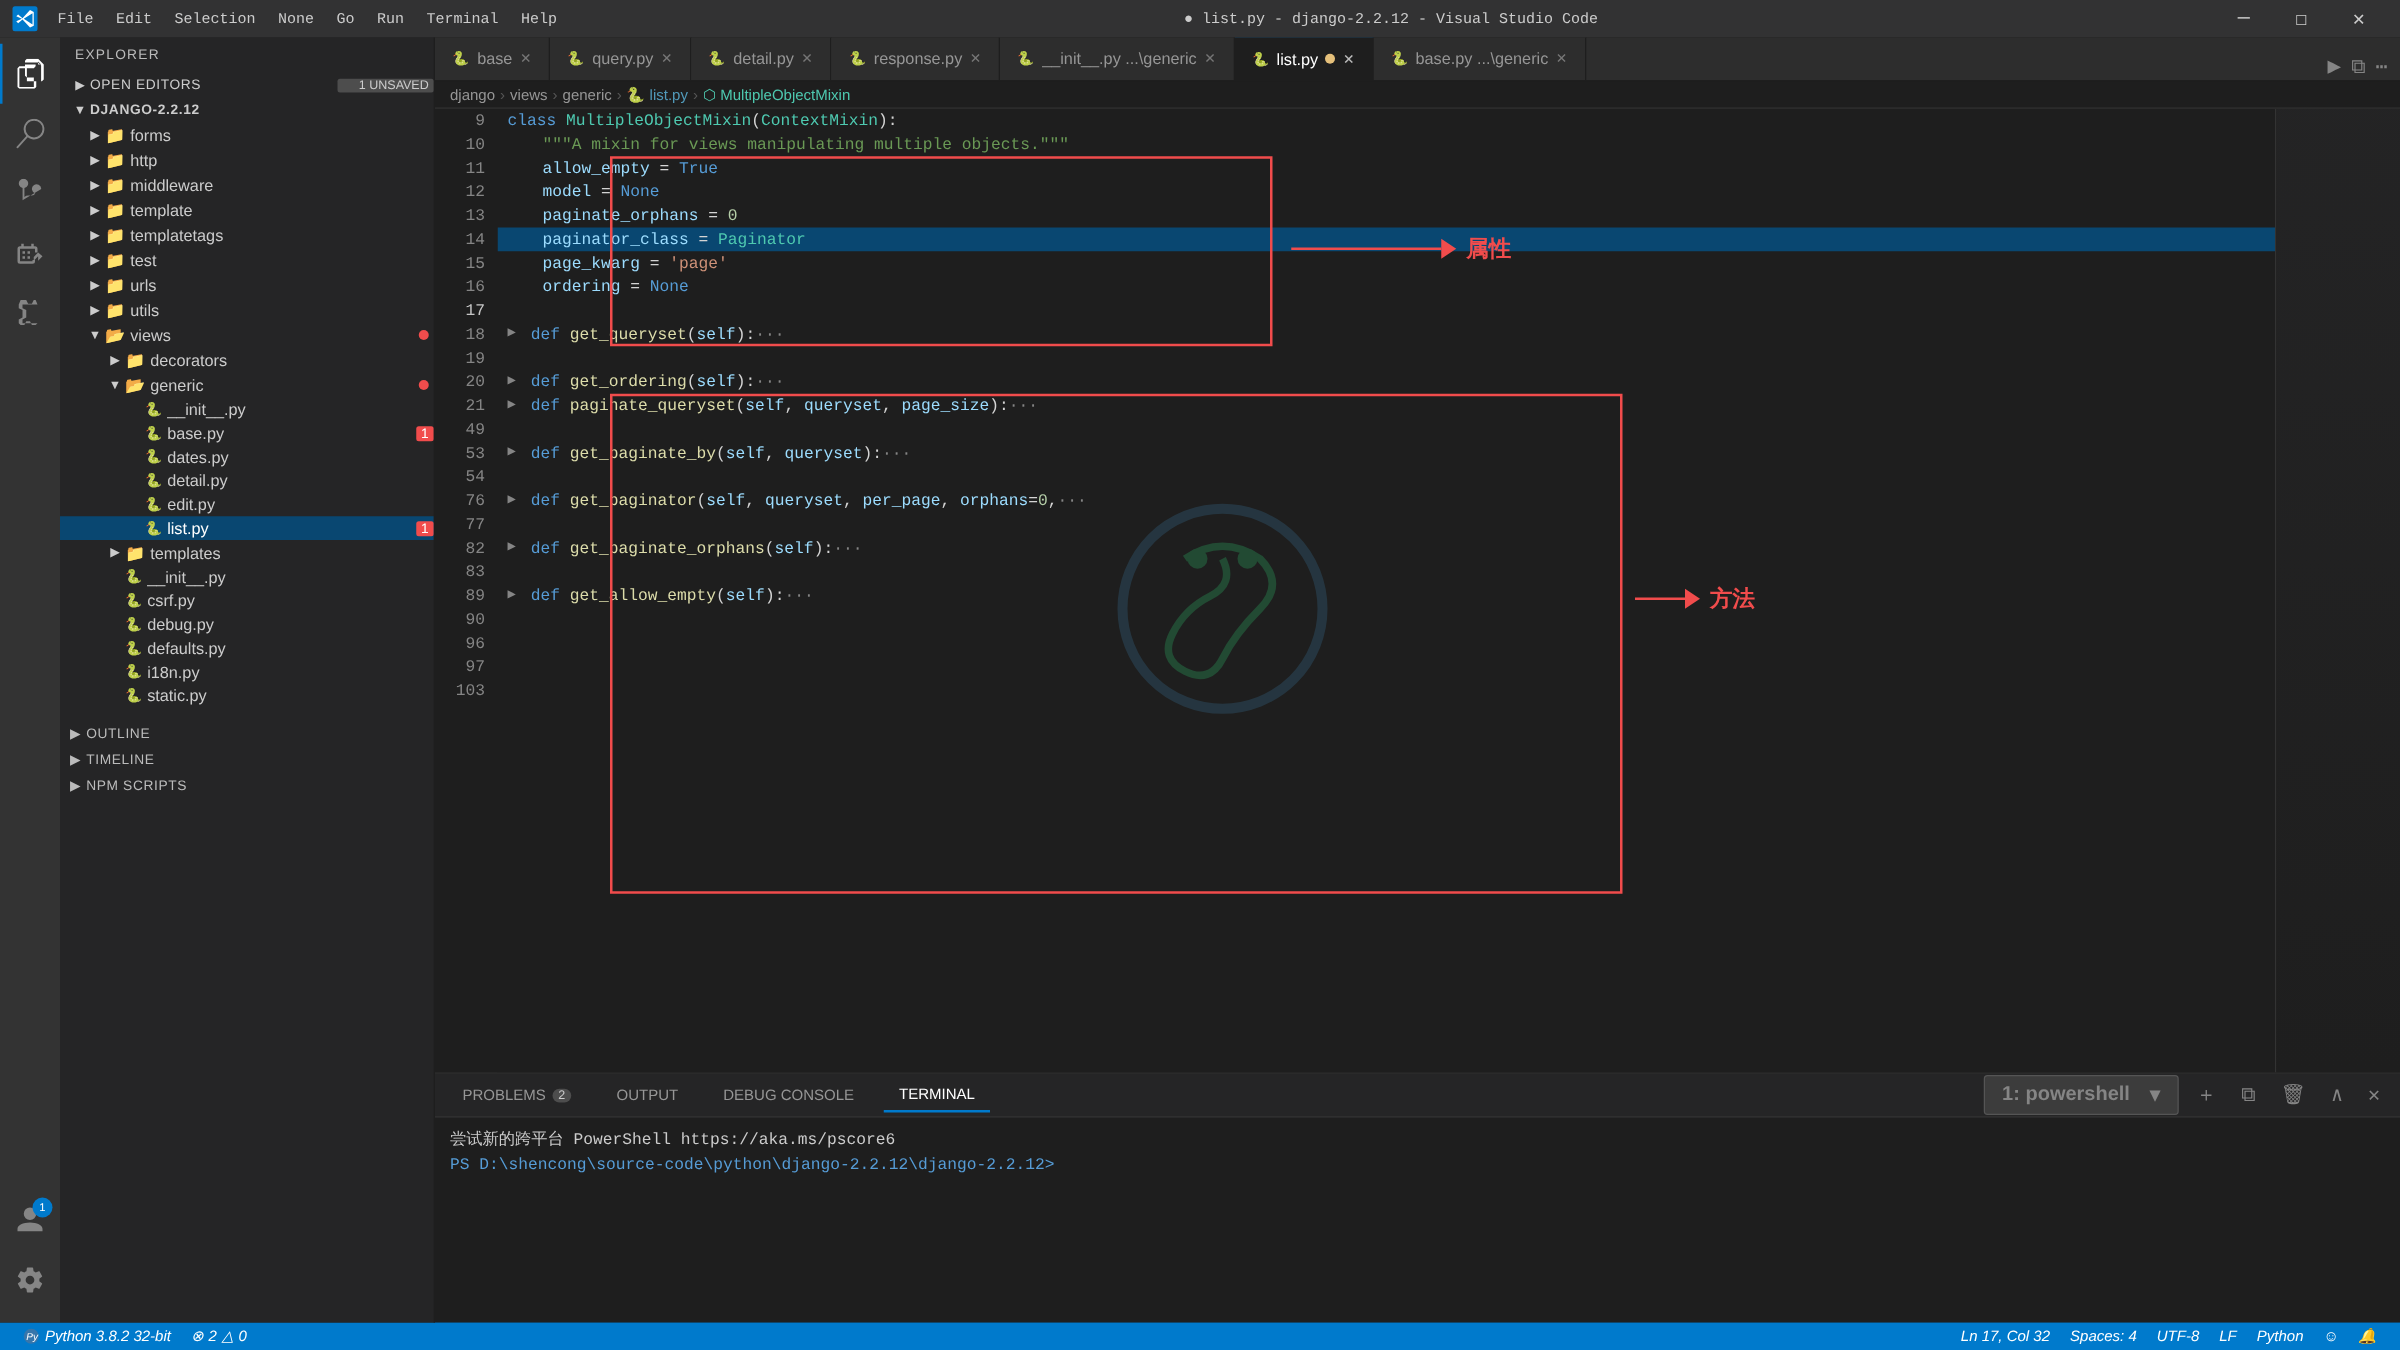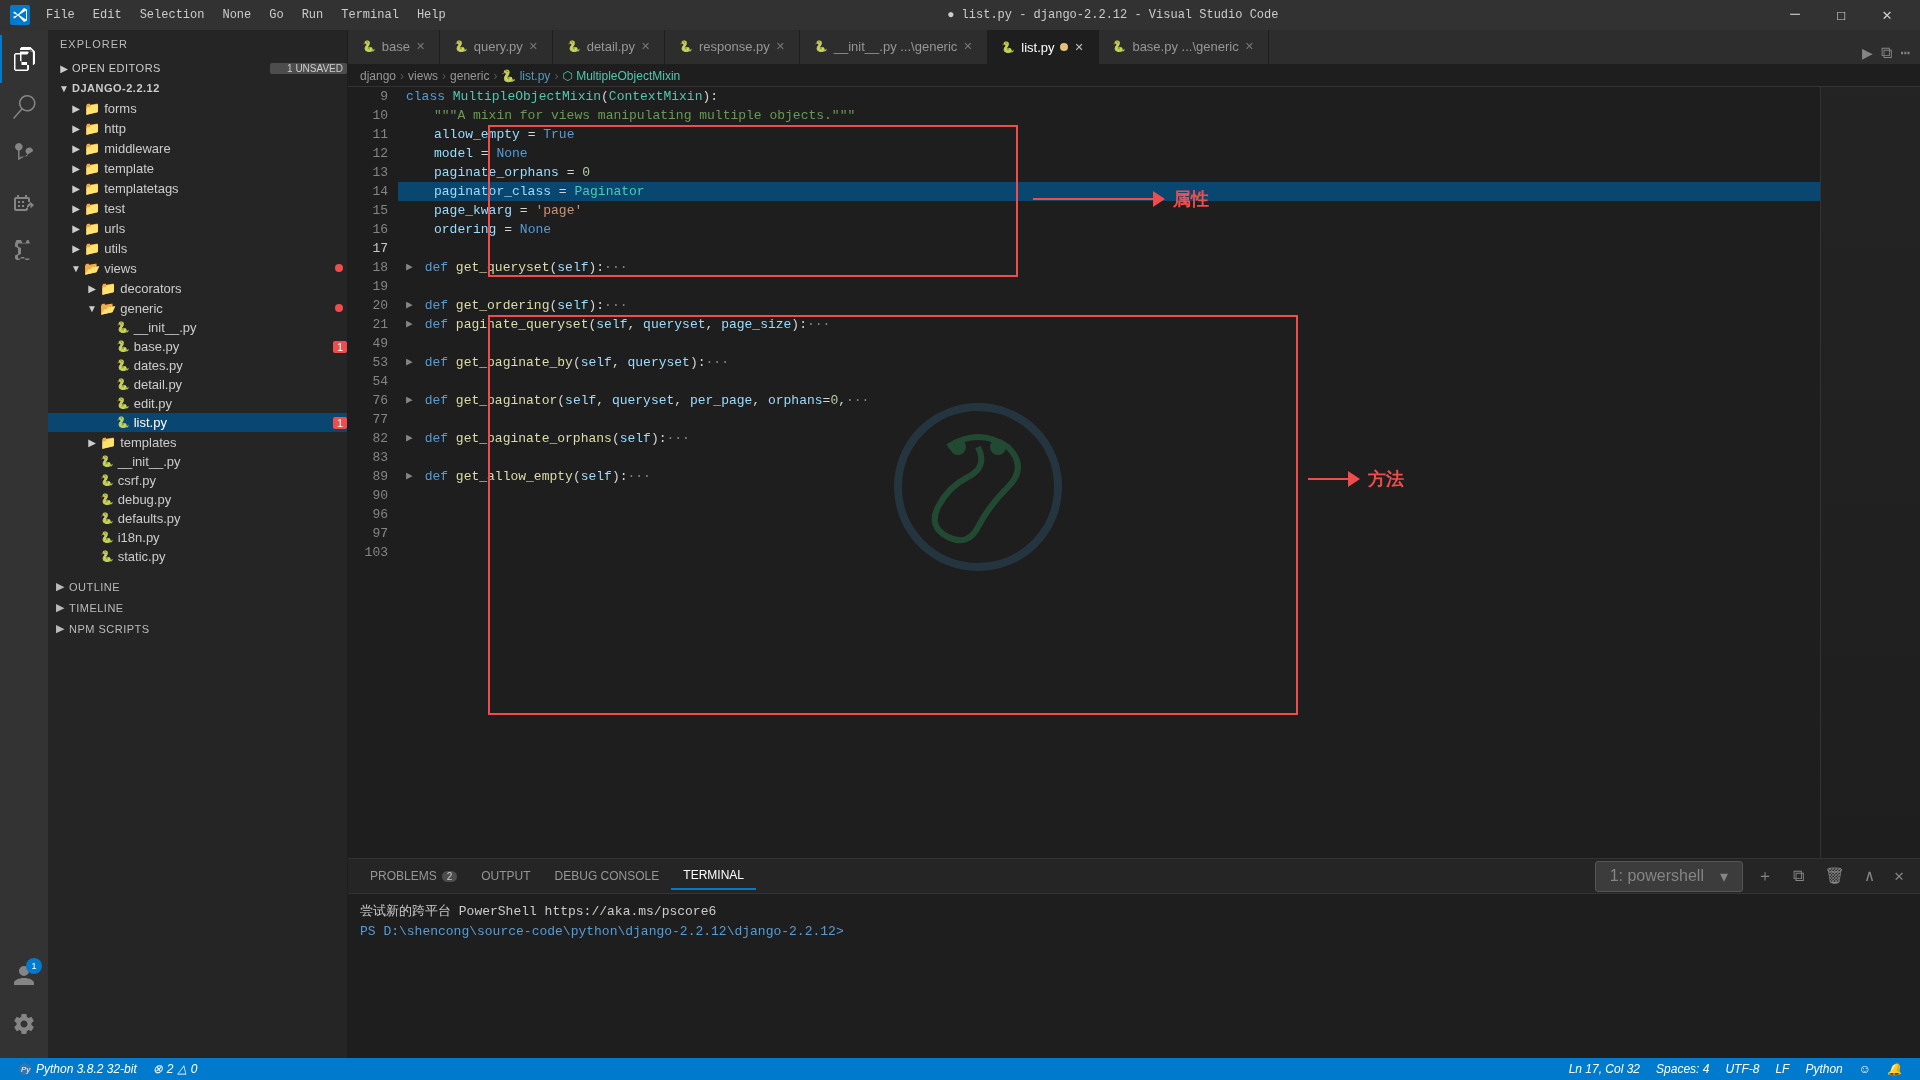--- a/index.html
+++ b/index.html
@@ -70,30 +70,30 @@
     .cls { color: #4ec9b0; }
     .cm { color: #6a9955; }
     .op { color: #d4d4d4; }
     .param { color: #9cdcfe; }
     .prop { color: #9cdcfe; }
     .none-kw { color: #569cd6; }
     .true-kw { color: #569cd6; }
 
     
     .terminal-panel { height: 200px; background: #1e1e1e; border-top: 1px solid #333; display: flex; flex-direction: column; }
-    .terminal-tabs { height: 35px; background: #252526; display: flex; align-items: center; padding: 0 10px; gap: 0; border-bottom: 1px solid #333; }
+    .terminal-tabs { height: 35px; background: #252526; display: flex; align-items: center; padding: 0 10px; gap: 12px; border-bottom: 1px solid #333; }
     .terminal-tab { padding: 6px 12px; font-size: 12px; color: #969696; cursor: pointer; font-family: sans-serif; display: flex; align-items: center; gap: 5px; }
     .terminal-tab.active { color: #ffffff; border-bottom: 2px solid #007acc; }
     .terminal-tab .badge { background: #4d4d4d; color: #ccc; border-radius: 10px; padding: 0 5px; font-size: 10px; }
     .terminal-controls { margin-left: auto; display: flex; gap: 8px; align-items: center; }
     .terminal-controls span { color: #858585; cursor: pointer; font-size: 16px; padding: 2px 6px; }
     .terminal-content { flex: 1; padding: 8px 12px; overflow: hidden; }
     .terminal-line { font-size: 13px; line-height: 20px; color: #cccccc; }
     .terminal-prompt { color: #569cd6; }
-    .terminal-select { display: flex; align-items: center; gap: 4px; padding: 3px 8px; background: #3c3c3c; border: 1px solid #555; border-radius: 3px; color: #ccc; font-size: 12px; font-family: sans-serif; cursor: pointer; }
+    .terminal-select { display: flex; align-items: center; gap: 4px; padding: 3px 8px; background: #3c3c3c; border: 1px solid #555; border-radius: 3px; color: #ccc; font-size: 12px; font-family: sans-serif; cursor: pointer; font-weight: bold; }
 
     
     .status-bar { height: 22px; background: #007acc; display: flex; align-items: center; padding: 0 10px; font-size: 12px; color: white; font-family: sans-serif; font-style: italic; }
     .status-item { padding: 0 8px; display: flex; align-items: center; gap: 4px; cursor: pointer; }
     .status-right { margin-left: auto; display: flex; align-items: center; }
 
     
     .sidebar-section { padding: 4px 8px; font-size: 11px; color: #bbb; letter-spacing: 0.5px; text-transform: uppercase; display: flex; align-items: center; gap: 4px; cursor: pointer; font-family: sans-serif; }
 
     .file-py { color: #519aba; }

